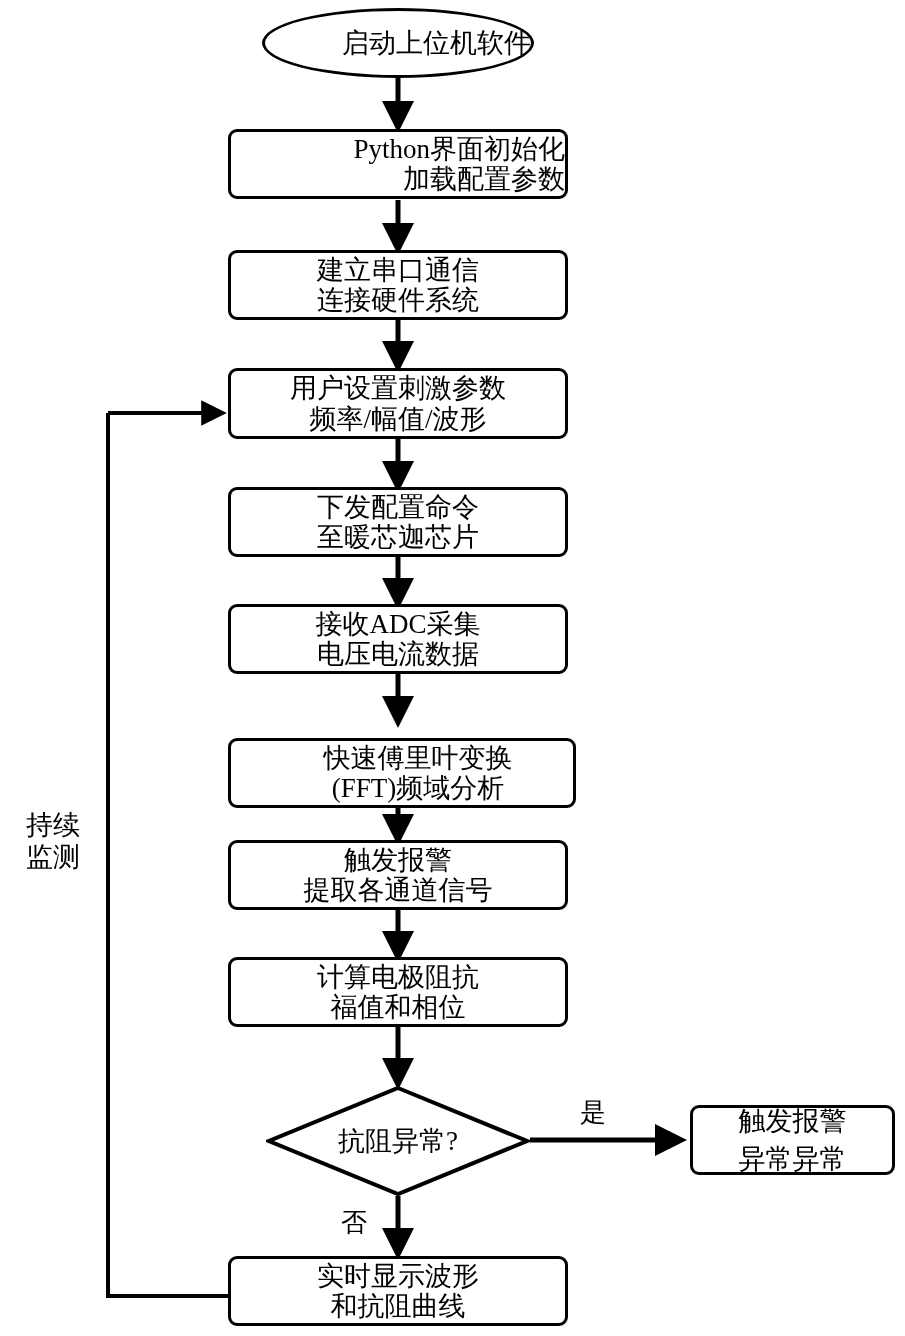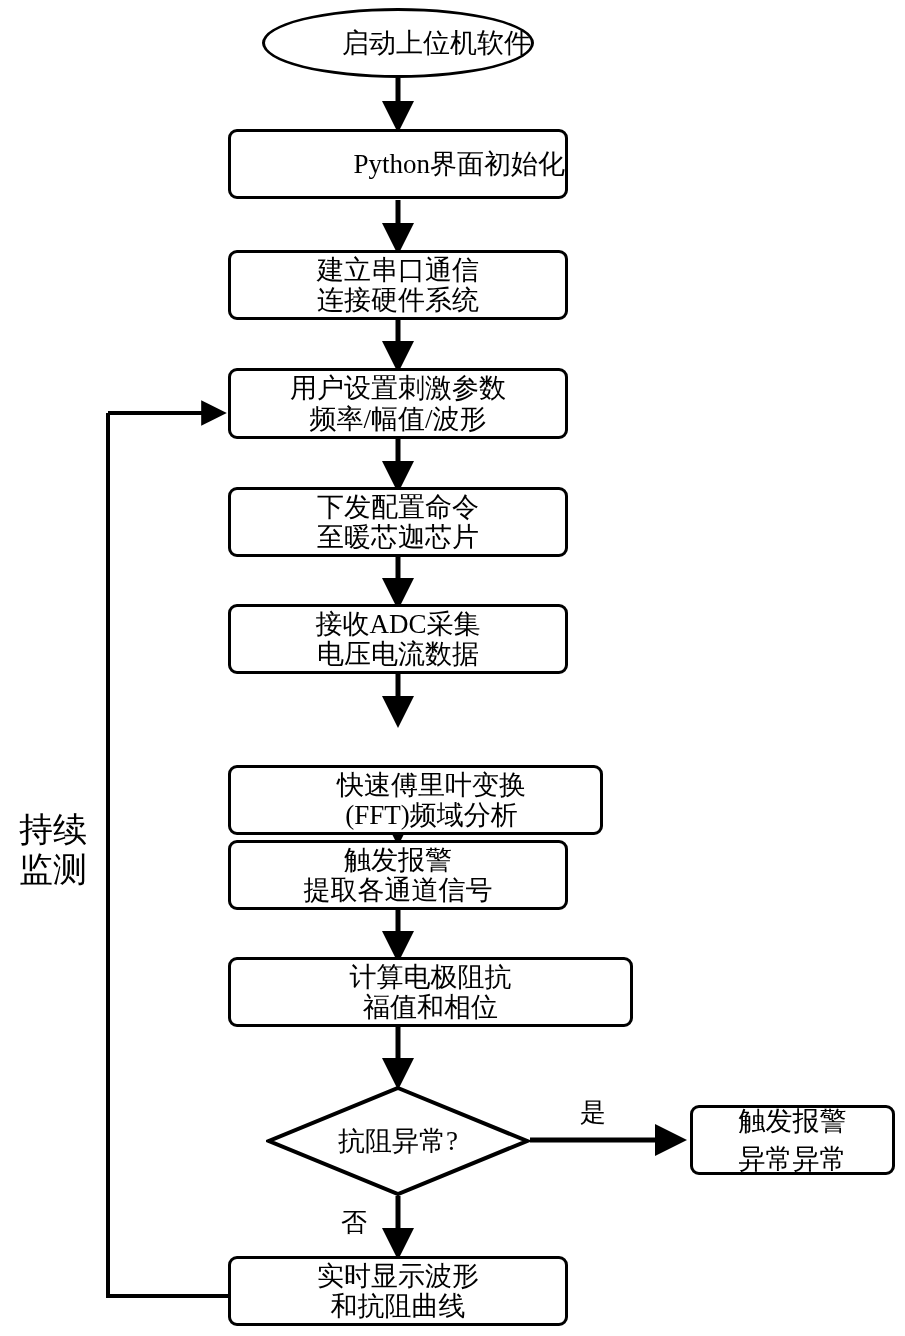--- a/index.html
+++ b/index.html
@@ -66,21 +66,21 @@
   }
   .edge-label {
     position: absolute;
     font-size: 26px;
     background: transparent;
     color: #000;
     white-space: nowrap;
   }
   .side-label {
     position: absolute;
-    font-size: 34px;
+    font-size: 27px;
     line-height: 1.18;
     text-align: center;
     white-space: nowrap;
   }
 </style>
 </head>
 <body>
 
 <div id="canvas">
 
@@ -111,20 +111,21 @@
       <line x1="108" y1="413" x2="222" y2="413"></line>
     </g>
   </svg>
 
   <div class="node terminator" style="left:262px; top:8px; width:272px; height:70px;">
     <span>启动上位机软件</span>
   </div>
 
   <div class="node proc" style="left:228px; top:129px; width:340px; height:70px;align-items:flex-end;">
     <span>Python界面初始化</span>
+    <span class="l2">加载配置参数</span>
   </div>
 
   <div class="node proc" style="left:228px; top:250px; width:340px; height:70px;">
     <span>建立串口通信</span>
     <span class="l2">连接硬件系统</span>
   </div>
 
   <div class="node proc" style="left:228px; top:368px; width:340px; height:71px;">
     <span>用户设置刺激参数</span>
     <span class="l2">频率/幅值/波形</span>
@@ -133,31 +134,31 @@
   <div class="node proc" style="left:228px; top:604px; width:340px; height:70px;">
     <span>接收ADC采集</span>
     <span class="l2">电压电流数据</span>
   </div>
 
   <div class="node proc" style="left:228px; top:487px; width:340px; height:70px;">
     <span>下发配置命令</span>
     <span class="l2">至暖芯迦芯片</span>
   </div>
 
-  <div class="node proc" style="left:228px; top:765px; width:375px; height:70px;padding-left:32px;">
+  <div class="node proc" style="left:228px; top:738px; width:348px; height:70px;padding-left:32px;">
     <span>快速傅里叶变换</span>
     <span class="l2">(FFT)频域分析</span>
   </div>
 
   <div class="node proc" style="left:228px; top:840px; width:340px; height:70px;">
     <span>触发报警</span>
     <span class="l2">提取各通道信号</span>
   </div>
 
-  <div class="node proc" style="left:228px; top:957px; width:405px; height:70px;">
+  <div class="node proc" style="left:228px; top:957px; width:340px; height:70px;">
     <span>计算电极阻抗</span>
     <span class="l2">福值和相位</span>
   </div>
 
   <div class="node decision" style="left:266px; top:1085px; width:264px; height:112px;">
     <svg viewBox="0 0 264 112" preserveAspectRatio="none">
       <polygon points="132,3 261,56 132,109 3,56" fill="#ffffff" stroke="#000000" stroke-width="4"></polygon>
     </svg>
     <span class="dtext">抗阻异常?</span>
   </div>

